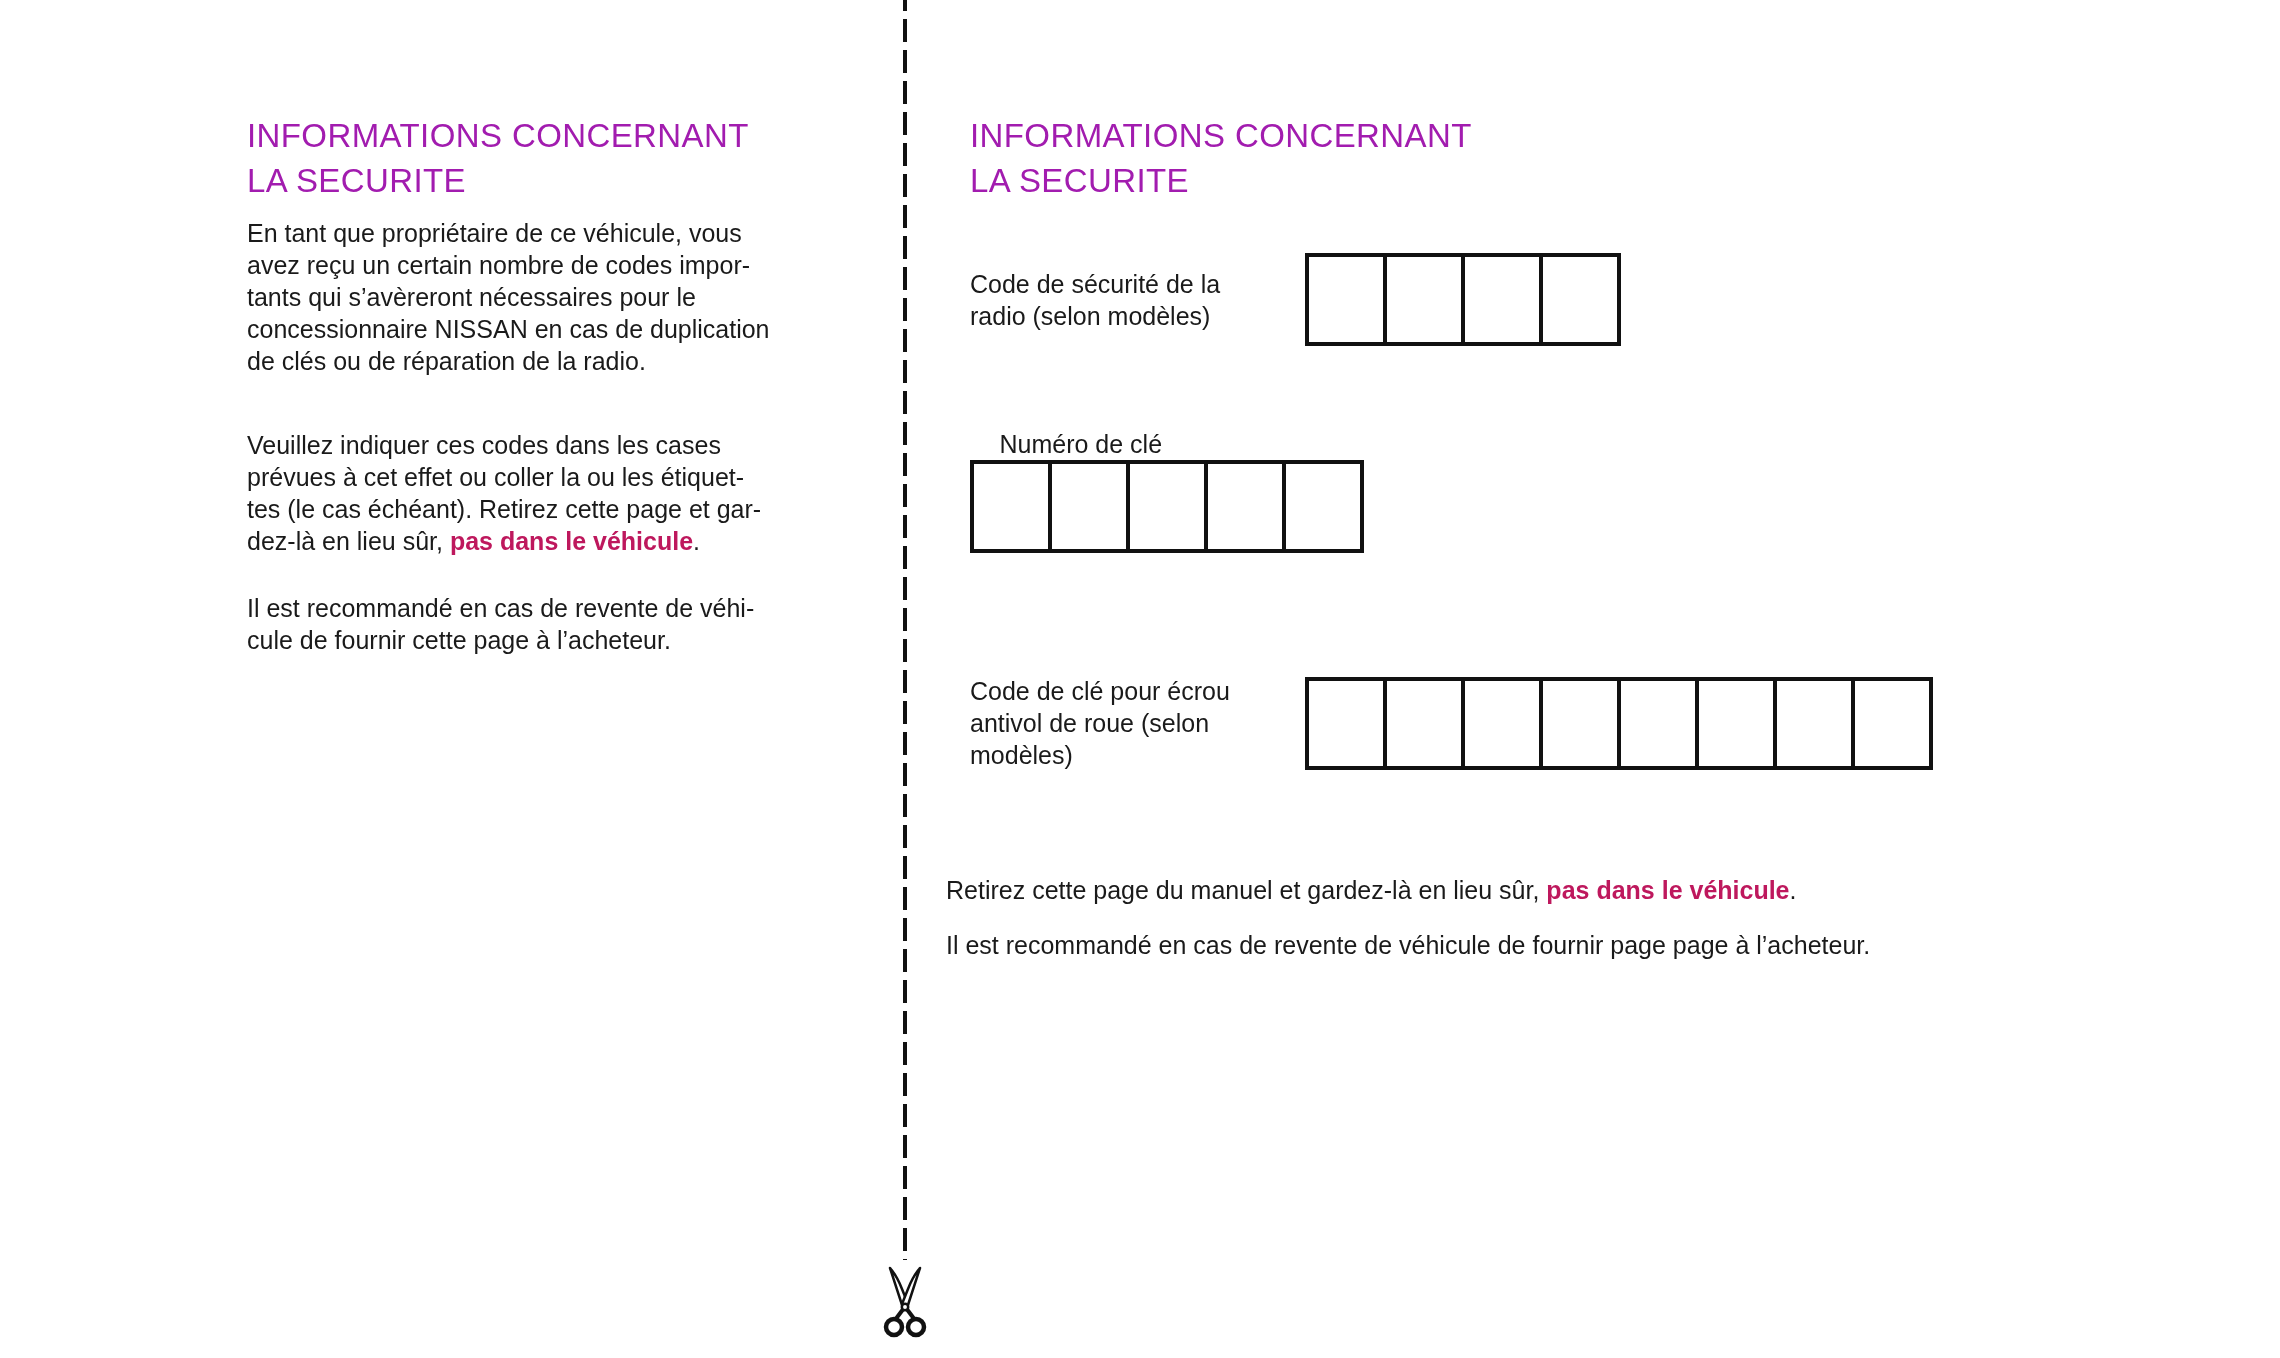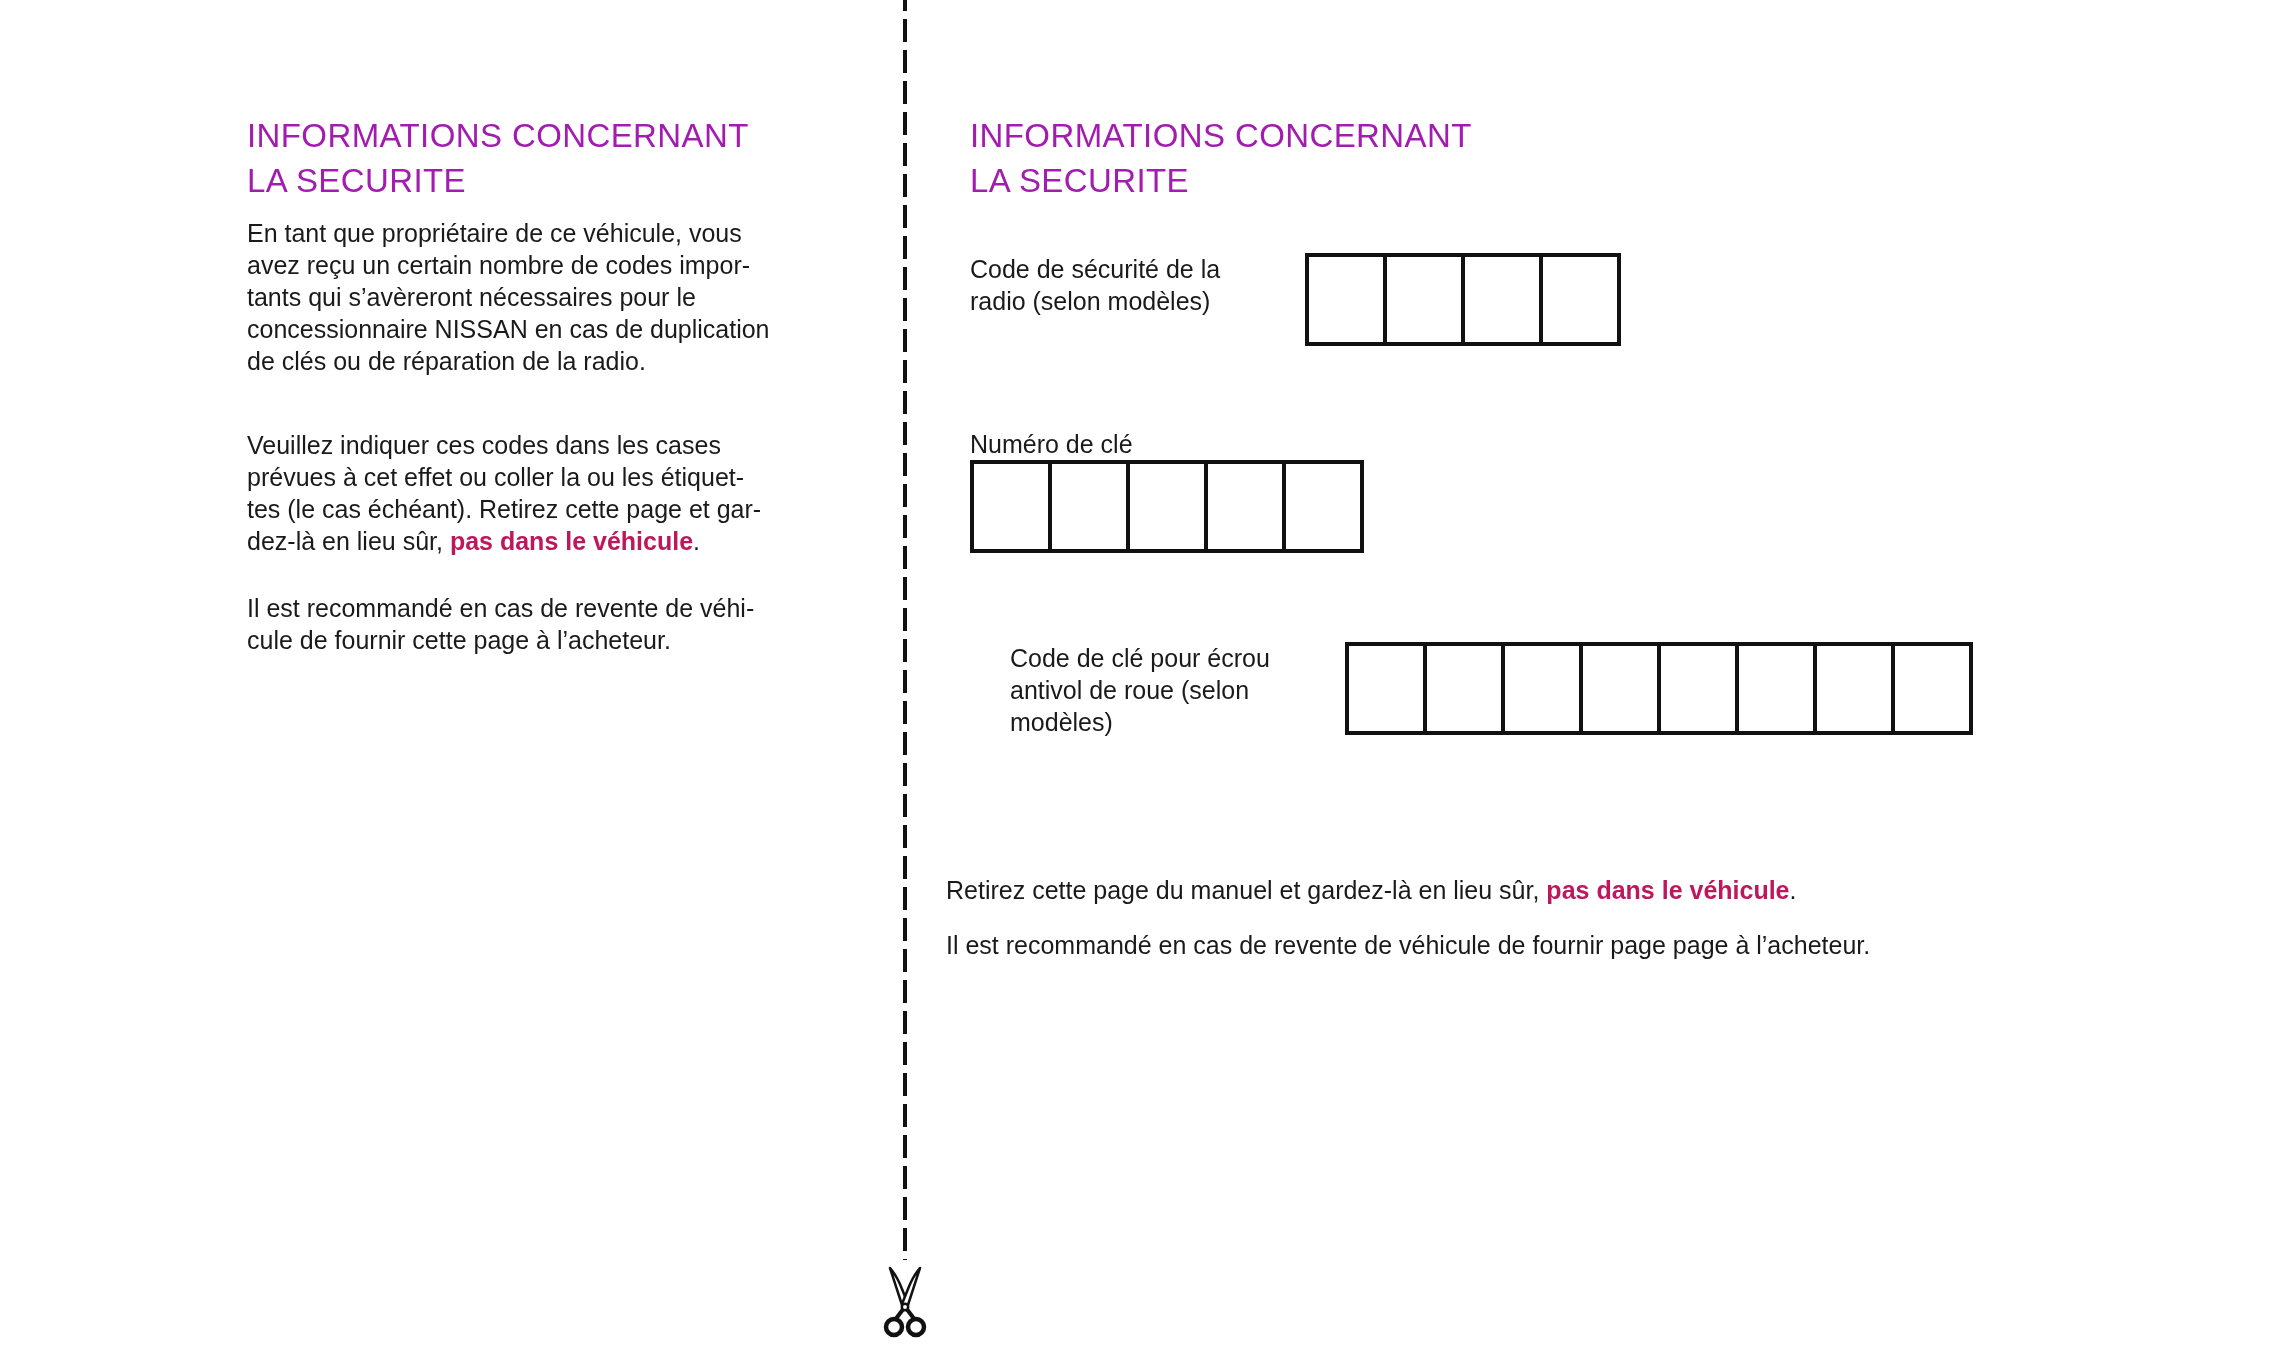--- a/index.html
+++ b/index.html
@@ -47,24 +47,25 @@
     position: absolute;
     left: 878px;
     top: 1263px;
     width: 54px;
     height: 78px;
   }
   .field-row {
     position: absolute;
     left: 970px;
     display: flex;
+    align-items: center;
   }
   .field-row-1 { top: 253px; }
   .field-row-2 { top: 428px; flex-direction: column; }
-  .field-row-3 { top: 642px; margin-left: 40px; }
+  .field-row-3 { top: 675px; }
   .field-label {
     flex: none;
     width: 335px;
     font-size: 25px;
     line-height: 32px;
     white-space: pre-line;
   }
   .cells { display: flex; flex: none; }
   .cell {
     width: 82px;

